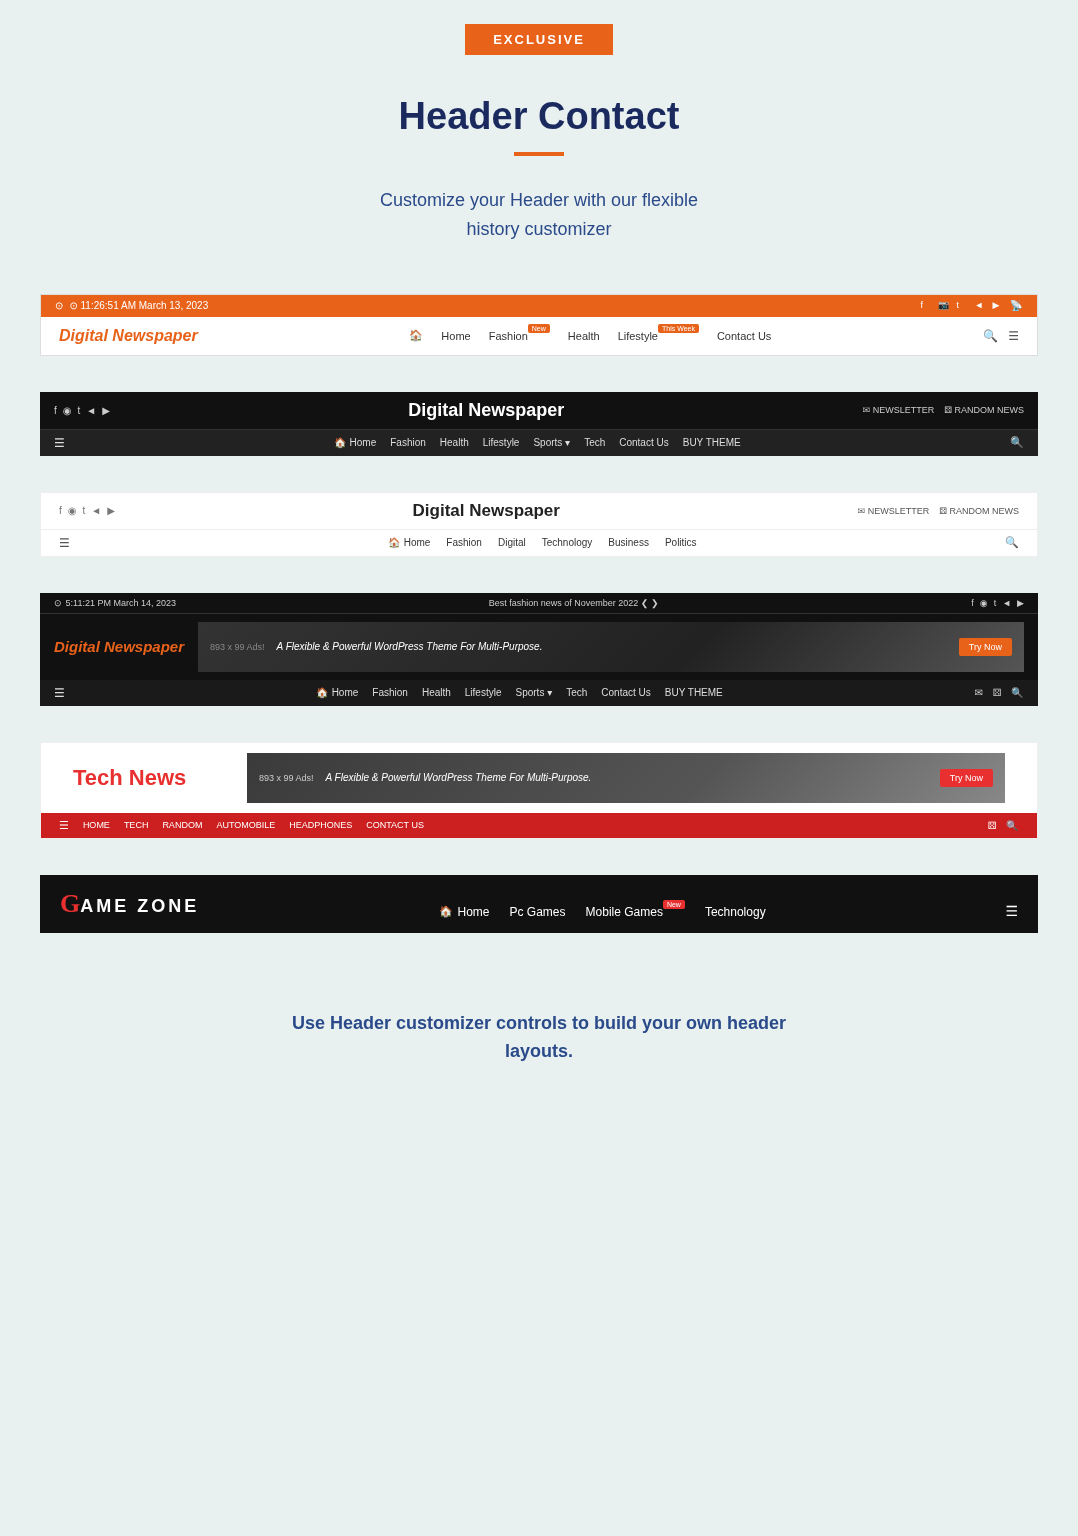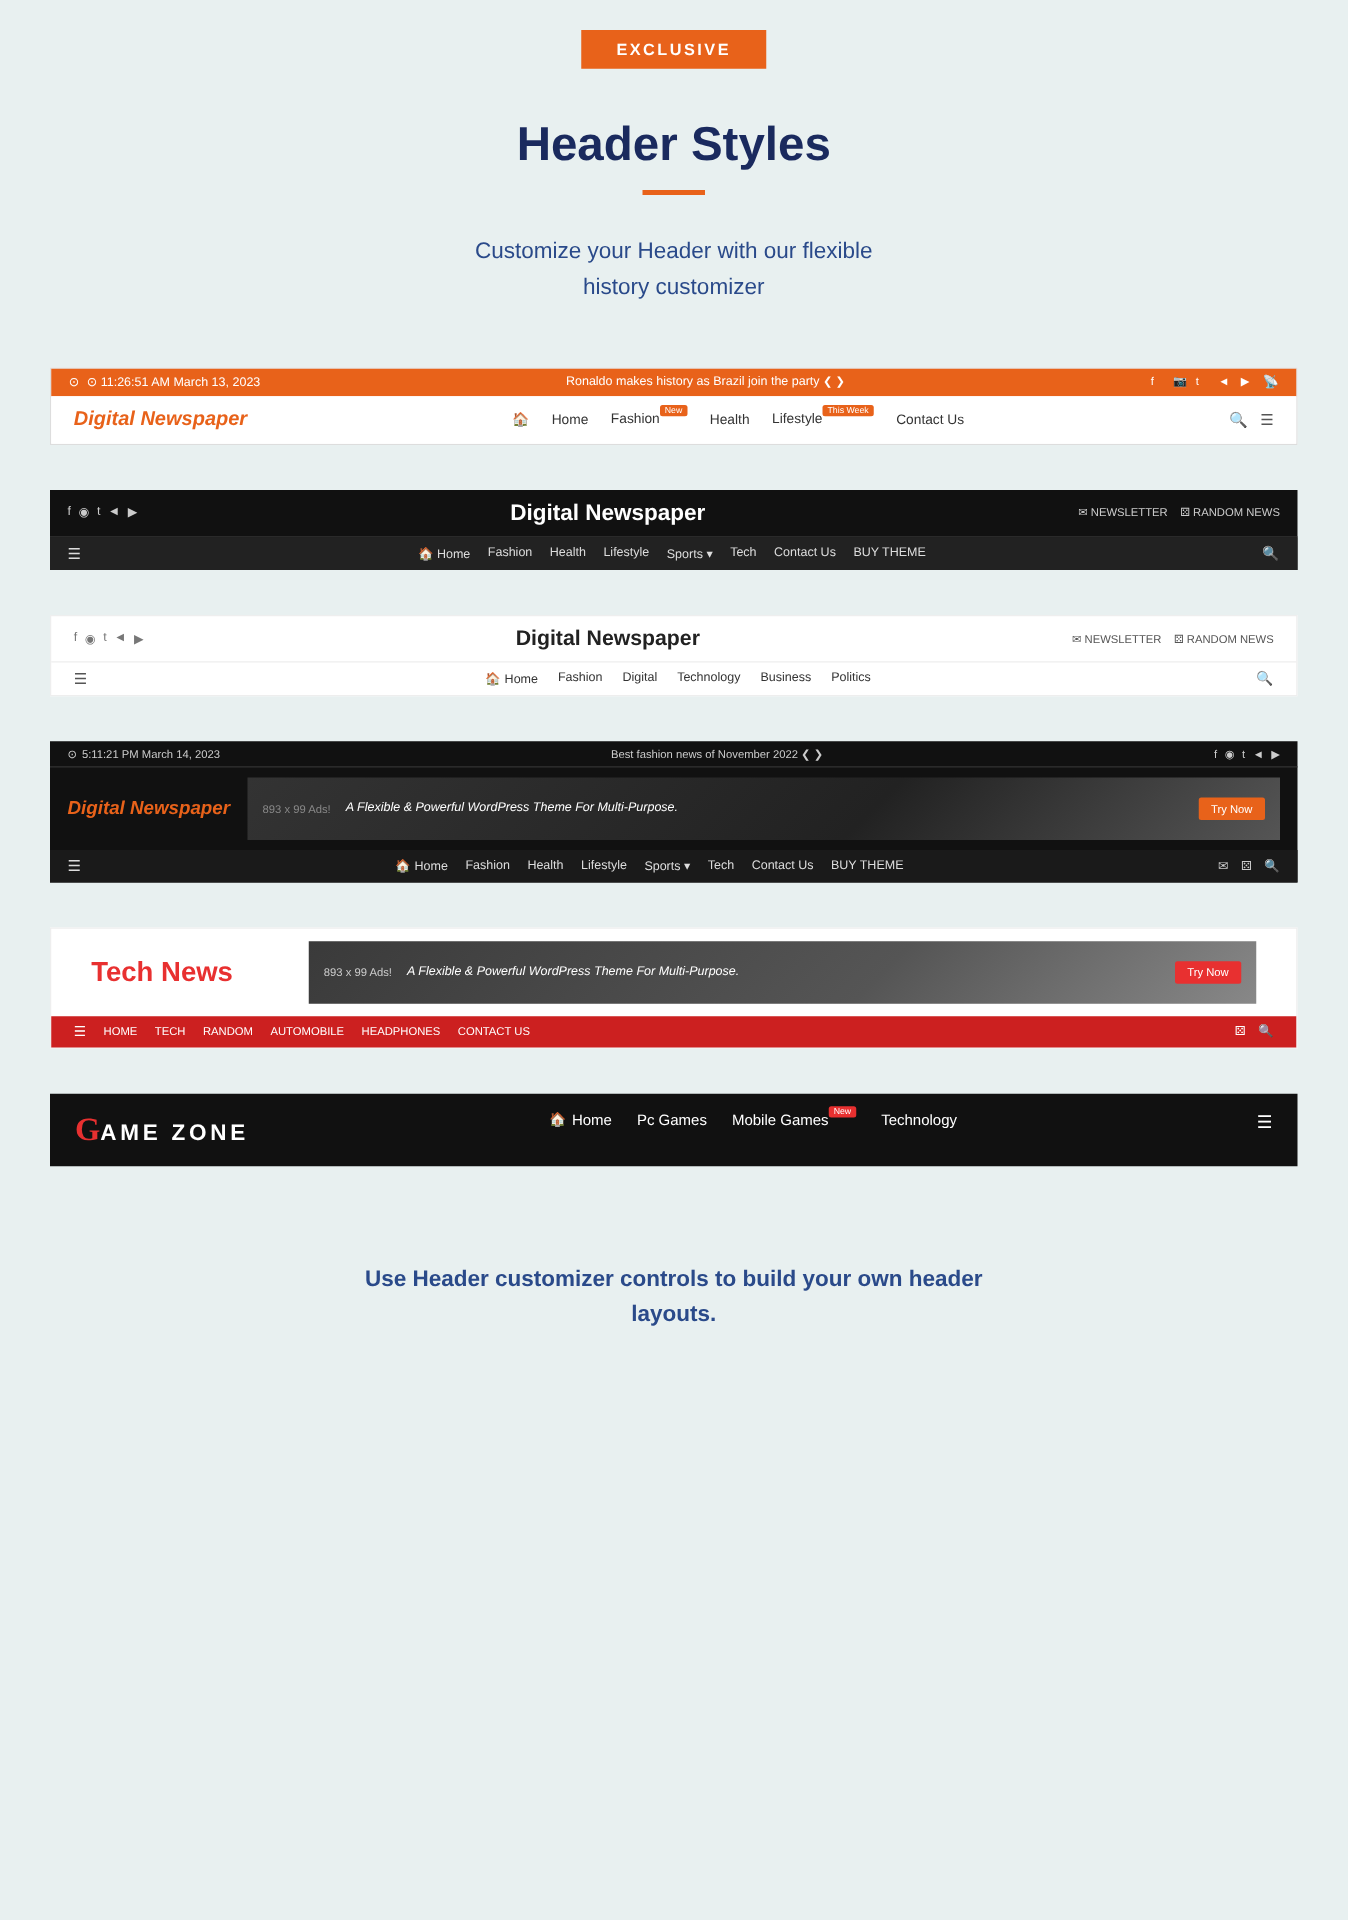--- a/index.html
+++ b/index.html
@@ -278,21 +278,21 @@
     .p5-nav-icons { display: flex; gap: 10px; color: white; font-size: 10px; margin-left: auto; }
     .p5-hamburger { font-size: 11px; color: white; }
 
     
     .preview-6 {
       background: #111;
       margin-bottom: 36px;
     }
     .p6-nav {
       display: flex;
-      align-items: flex-start;
+      align-items: flex-end;
       padding: 14px 20px;
       gap: 20px;
     }
     .p6-logo { min-width: 140px; }
     .p6-logo span.g-letter {
       color: #e83030;
       font-size: 26px;
       font-weight: 900;
       font-family: Georgia, serif;
     }
@@ -330,38 +330,34 @@
     .social-icon { width: 12px; height: 12px; display: inline-block; font-size: 9px; }
     .ticker-arrows { font-size: 9px; }
   </style>
 </head>
 <body>
 
 <div class="exclusive-badge">
   <div class="exclusive-tag">EXCLUSIVE</div>
 </div>
 
-<h1 class="section-title">Header Styles</h1>
+<h1 class="section-title">Header Contact</h1>
 <div class="title-underline"></div>
 <p class="section-subtitle">
   <span>Customize your Header with our flexible</span><br>
   <span>history customizer</span>
 </p>
 
 <div class="previews-wrapper">
 
   <div class="preview-1">
     <div class="p1-topbar">
       <div class="p1-topbar-left">
         <span>⊙</span>
         <span>⊙ 11:26:51 AM  March 13, 2023</span>
-      </div>
-      <div class="p1-topbar-center">
-        <span>Ronaldo makes history as Brazil join the party</span>
-        <span class="ticker-arrows">❮ ❯</span>
       </div>
       <div class="p1-topbar-right">
         <span class="social-icon">f</span>
         <span class="social-icon">📷</span>
         <span class="social-icon">t</span>
         <span class="social-icon">◄</span>
         <span class="social-icon">▶</span>
         <span>📡</span>
       </div>
     </div>

